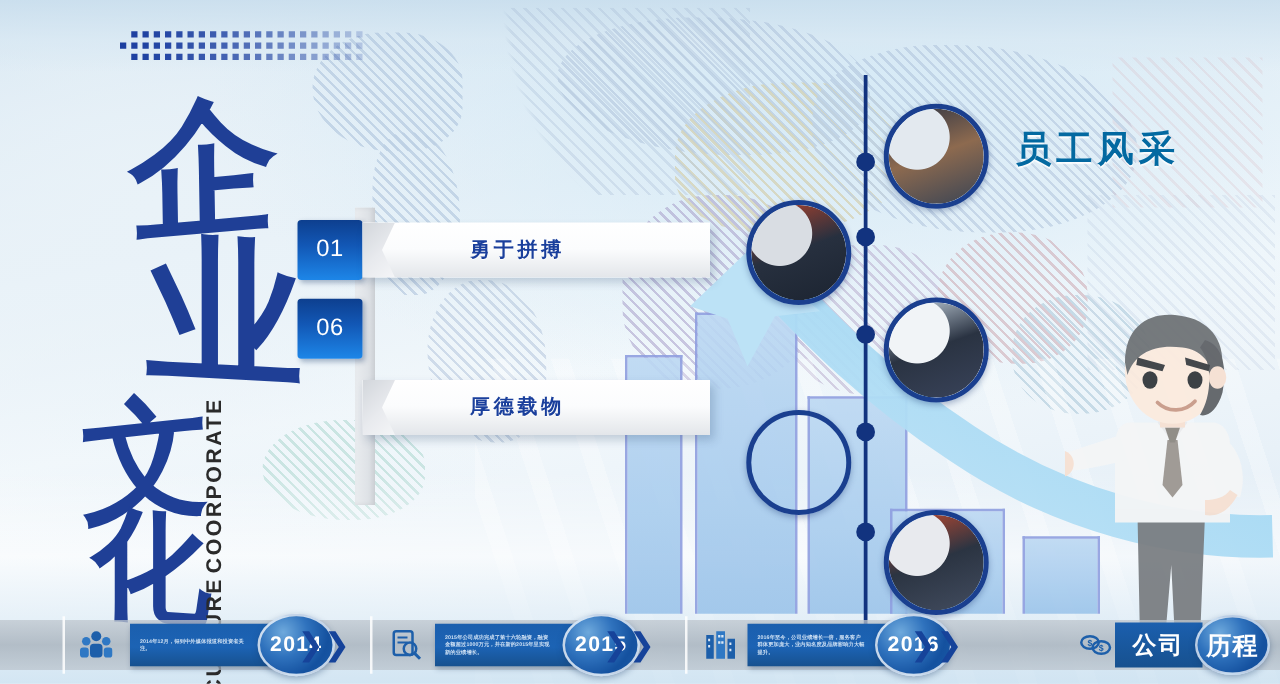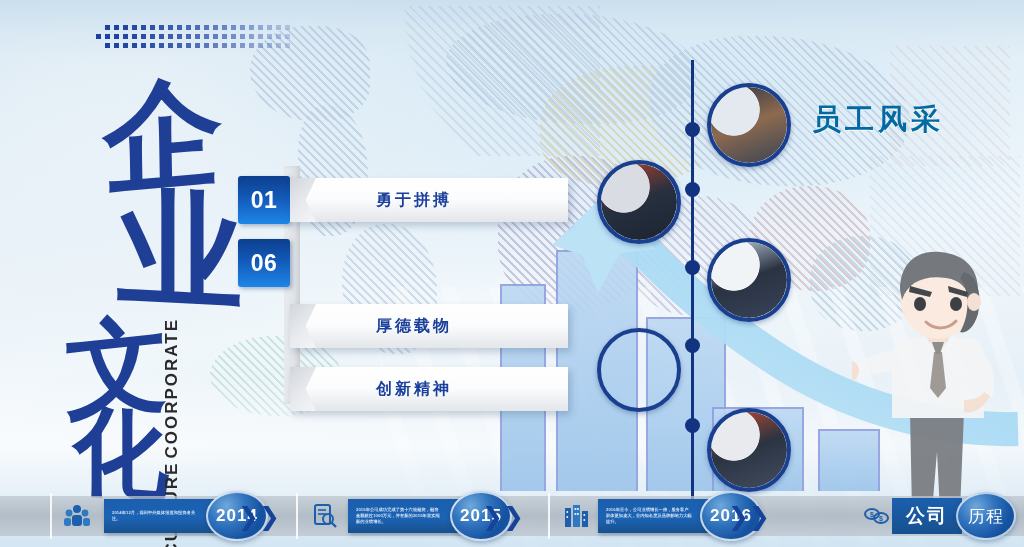--- a/index.html
+++ b/index.html
@@ -100,21 +100,21 @@
   .calli-en span{ display:block; }
 
   
   .list{ position:absolute; left:238px; top:176px; width:330px; }
   .row{ position:relative; height:62px; margin-bottom:1px; }
   .num{
     position:absolute; left:0; top:0; width:52px; height:48px;
     background:linear-gradient(180deg,#0d3f8f 0%,#1257b5 42%,#1d86e8 100%);
     border-radius:3px;
     box-shadow:2px 2px 4px rgba(30,60,110,.35);
-    color:#fff; font-size:23px; font-weight:700;
+    color:#fff; font-size:19px; font-weight:400;
     display:flex; align-items:center; justify-content:center;
     letter-spacing:.5px;
   }
   .plate{
     position:absolute; left:52px; top:2px; width:278px; height:44px;
     background:linear-gradient(180deg,#ffffff 0%,#fbfcfd 48%,#e3e6ea 100%);
     box-shadow:3px 4px 7px rgba(40,70,110,.24);
   }
   .plate:before{
     content:""; position:absolute; left:0; top:0; width:26px; height:100%;
@@ -223,21 +223,21 @@
   }
   .tl-end .box{
     background:linear-gradient(180deg,#1b5fae,#17518f);
     color:#fff; font-size:19px; font-weight:700; letter-spacing:2px;
     padding:6px 14px; height:36px; display:flex; align-items:center;
   }
   .tl-end .orb{
     width:60px; height:48px; margin-left:-6px;
     background:radial-gradient(circle at 32% 28%, #6ea9dc 0%, #2f72bd 38%, #14519f 72%);
     border-radius:50%; border:2px solid rgba(255,255,255,.7);
-    color:#fff; font-size:17px; font-weight:400; letter-spacing:1px;
+    color:#fff; font-size:20px; font-weight:700; letter-spacing:1px;
     display:flex; align-items:center; justify-content:center;
     box-shadow:0 2px 5px rgba(20,55,100,.35);
   }
 </style>
 </head>
 <body>
 
 <div id="stage">
 
   <div class="bg-base"></div>
@@ -371,23 +371,20 @@
       </div>
       <div class="row">
         <div class="num">06</div>
       </div>
       <div class="row">
         <div class="plate">
           <div class="plate-label">厚德载物</div>
         </div>
       </div>
       <div class="row">
-        <div class="plate">
-          <div class="plate-label">创新精神</div>
-        </div>
       </div>
     </div>
 
   <div class="vline"></div>
   <div id="timeline-nodes">
       <div class="vdot" style="top: 122px;"></div>
       <div class="photo right" style="left: 707px; top: 83px;">
         <div class="inner" style="background:radial-gradient(circle at 30% 30%, #e3e9ef 0%, #e3e9ef 34%, rgba(0,0,0,0) 35%),linear-gradient(160deg,#2b3344 0%,#8d6a4f 48%,#3a4454 100%);"></div>
         <span class="tail"></span>
       </div>

